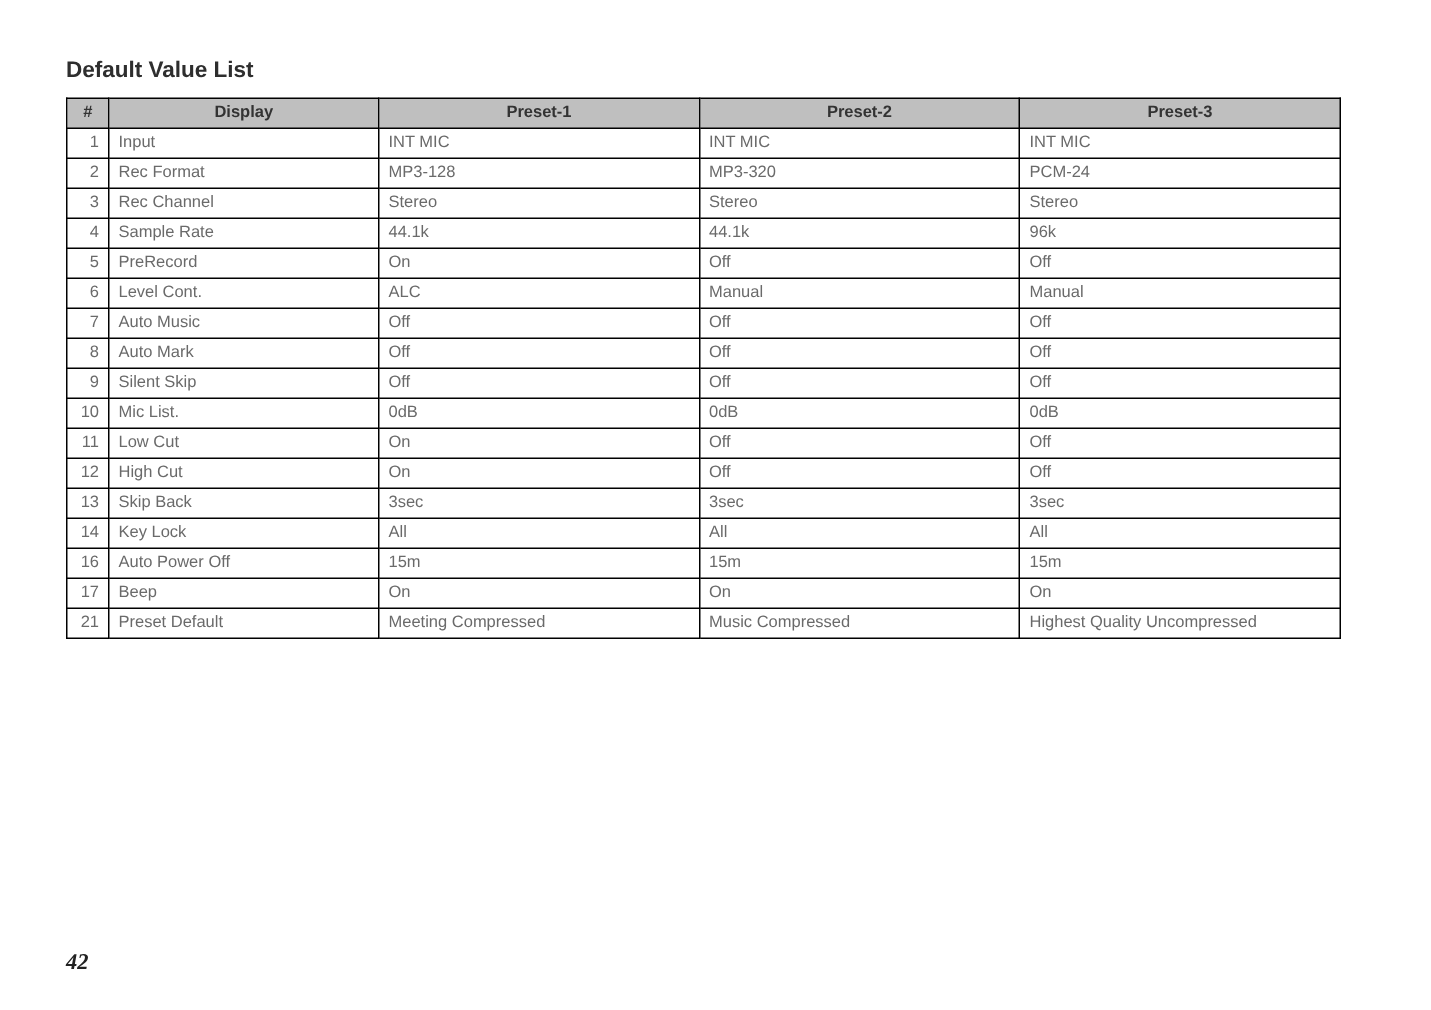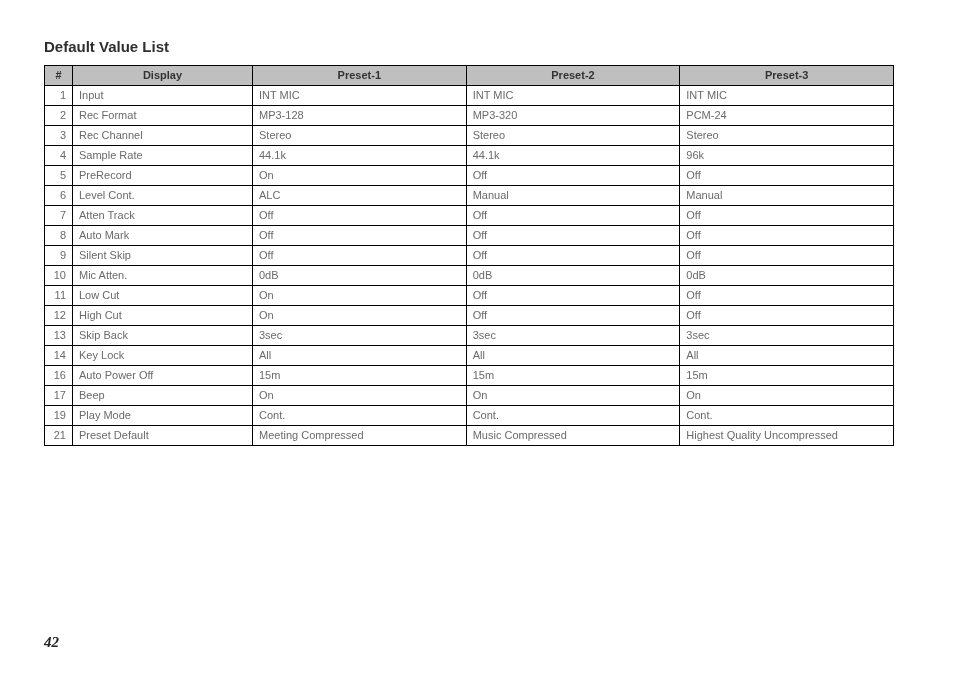--- a/index.html
+++ b/index.html
@@ -127,42 +127,42 @@
         </tr>
         <tr>
           <td class="num">6</td>
           <td>Level Cont.</td>
           <td>ALC</td>
           <td>Manual</td>
           <td>Manual</td>
         </tr>
         <tr>
           <td class="num">7</td>
-          <td>Atten Track</td>
+          <td>Auto Music</td>
           <td>Off</td>
           <td>Off</td>
           <td>Off</td>
         </tr>
         <tr>
           <td class="num">8</td>
           <td>Auto Mark</td>
           <td>Off</td>
           <td>Off</td>
           <td>Off</td>
         </tr>
         <tr>
           <td class="num">9</td>
           <td>Silent Skip</td>
           <td>Off</td>
           <td>Off</td>
           <td>Off</td>
         </tr>
         <tr>
           <td class="num">10</td>
-          <td>Mic Atten.</td>
+          <td>Mic List.</td>
           <td>0dB</td>
           <td>0dB</td>
           <td>0dB</td>
         </tr>
         <tr>
           <td class="num">11</td>
           <td>Low Cut</td>
           <td>On</td>
           <td>Off</td>
           <td>Off</td>
@@ -196,27 +196,20 @@
           <td>15m</td>
         </tr>
         <tr>
           <td class="num">17</td>
           <td>Beep</td>
           <td>On</td>
           <td>On</td>
           <td>On</td>
         </tr>
         <tr>
-          <td class="num">19</td>
-          <td>Play Mode</td>
-          <td>Cont.</td>
-          <td>Cont.</td>
-          <td>Cont.</td>
-        </tr>
-        <tr>
           <td class="num">21</td>
           <td>Preset Default</td>
           <td>Meeting Compressed</td>
           <td>Music Compressed</td>
           <td>Highest Quality Uncompressed</td>
         </tr>
       </tbody>
   </table>
 
   <div class="page-number">42</div>

